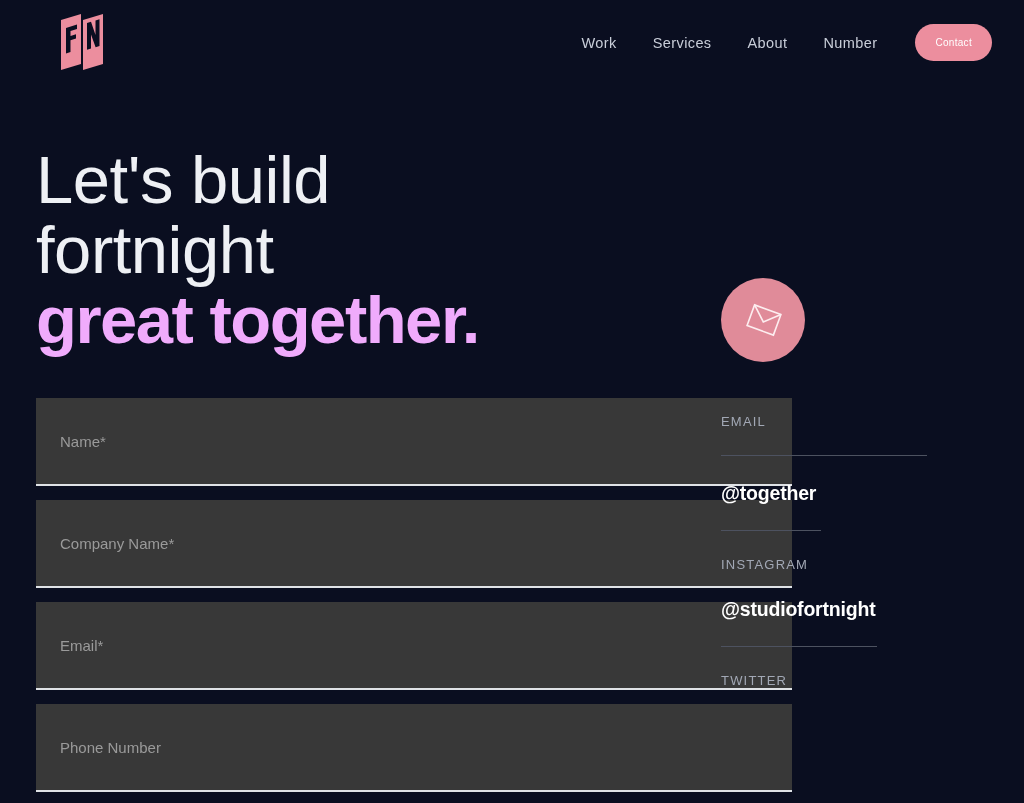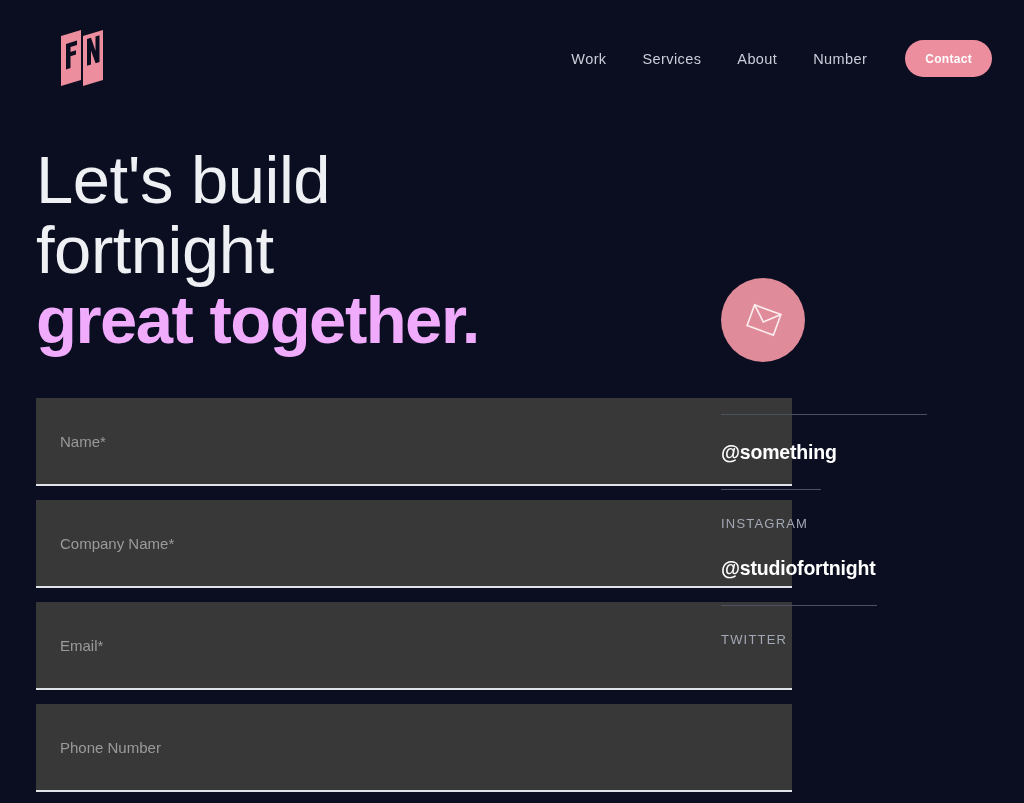--- a/index.html
+++ b/index.html
@@ -13,21 +13,21 @@
   body {
     background: #0a0e20;
     font-family: "Liberation Sans", sans-serif;
     color: #ffffff;
     position: relative;
   }
 
   
   .header {
     position: absolute;
-    top: 16px; left: 0;
+    top: 0; left: 0;
     width: 1024px;
     height: 84px;
     display: flex;
     align-items: center;
   }
 
   .logo {
     position: absolute;
     left: 47px;
     top: 12px;
@@ -52,22 +52,22 @@
     padding: 0 18px;
     line-height: 36px;
     cursor: pointer;
     white-space: nowrap;
   }
 
   .contact-btn {
     margin-left: 20px;
     background: #ec8e9e;
     color: #ffffff;
-    font-size: 12px;
-    font-weight: bold;
+    font-size: 10px;
+    font-weight: normal;
     letter-spacing: 0.3px;
     border: none;
     border-radius: 19px;
     height: 37px;
     padding: 0 20px;
     cursor: pointer;
     font-family: "Liberation Sans", sans-serif;
   }
 
   
@@ -240,25 +240,26 @@
   <div class="mail-badge">
     <svg width="42" height="42" viewBox="0 0 42 42" xmlns="http://www.w3.org/2000/svg">
       <g transform="rotate(20 21 21)" fill="none" stroke="#fdeef0" stroke-width="1.6">
         <rect x="7" y="10" width="28" height="22"></rect>
         <path d="M7 10 L21 23 L35 10"></path>
       </g>
     </svg>
   </div>
 
   <div class="contact-block">
+    <div class="contact-label">EMAIL</div>
     <div class="divider w-email"></div>
   </div>
 
   <div class="contact-block">
-    <div class="contact-value">@something</div>
+    <div class="contact-value">@together</div>
     <div class="divider w-dribbble"></div>
   </div>
 
   <div class="contact-block">
     <div class="contact-label">INSTAGRAM</div>
     <div class="contact-value">@studiofortnight</div>
     <div class="divider w-instagram"></div>
   </div>
 
   <div class="contact-block">

